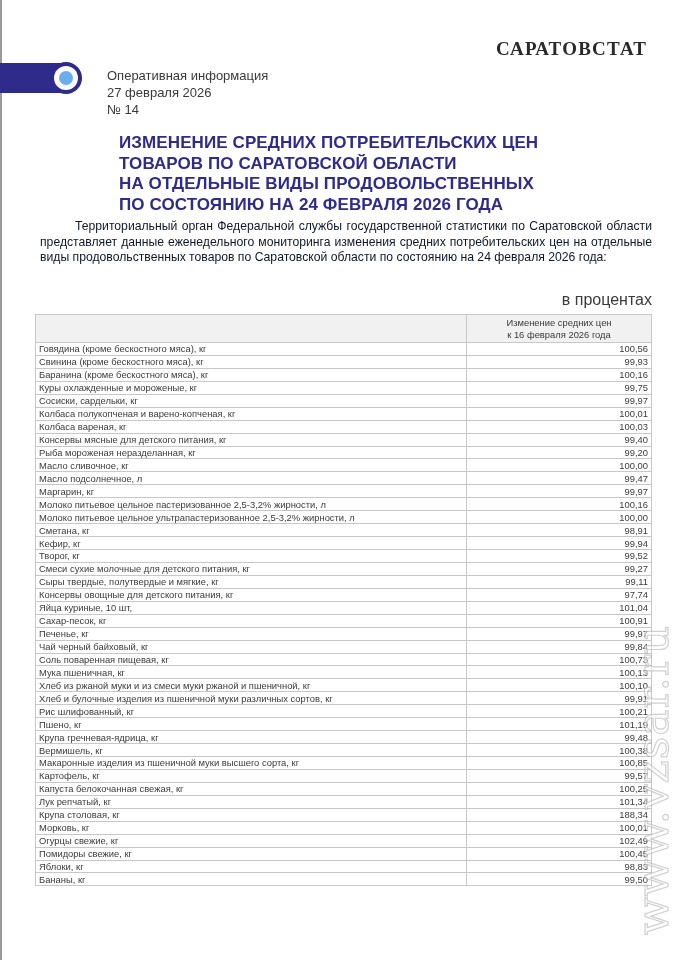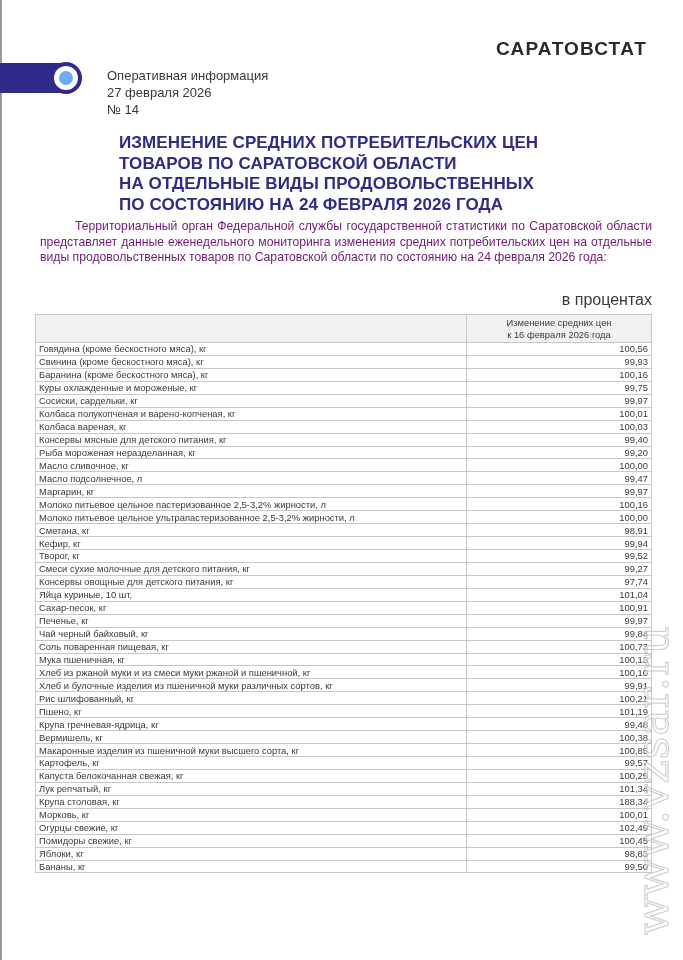--- a/index.html
+++ b/index.html
@@ -18,21 +18,21 @@
     .page-edge {
       position: absolute;
       left: 0; top: 0;
       width: 2px; height: 960px;
       background: #9a9a9a;
     }
     .brand {
       position: absolute;
       right: 36px;
       top: 38px;
-      font-family: Liberation Sans, sans-serif;
+      font-family: Liberation Serif, serif;
       font-weight: bold;
       font-size: 19px;
       letter-spacing: 1.2px;
       color: #2a2a2a;
     }
     .band {
       position: absolute;
       left: 0;
       top: 63px;
       width: 72px;
@@ -85,21 +85,21 @@
     .title span { display: block; }
     .intro {
       position: absolute;
       left: 40px;
       top: 219px;
       width: 612px;
       font-size: 12.2px;
       line-height: 15.5px;
       text-align: justify;
       text-indent: 35px;
-      color: #701a75;
+      color: #0f172a;
       margin: 0;
     }
     .unit {
       position: absolute;
       right: 31px;
       top: 291px;
       font-size: 16px;
       color: #3a3a3a;
     }
     table.prices {
@@ -255,20 +255,24 @@
       </tr>
       <tr>
         <td>Творог, кг</td>
         <td class="val">99,52</td>
       </tr>
       <tr>
         <td>Смеси сухие молочные для детского питания, кг</td>
         <td class="val">99,27</td>
       </tr>
       <tr>
+        <td>Сыры твердые, полутвердые и мягкие, кг</td>
+        <td class="val">99,11</td>
+      </tr>
+      <tr>
         <td>Консервы овощные для детского питания, кг</td>
         <td class="val">97,74</td>
       </tr>
       <tr>
         <td>Яйца куриные, 10 шт,</td>
         <td class="val">101,04</td>
       </tr>
       <tr>
         <td>Сахар-песок, кг</td>
         <td class="val">100,91</td>

